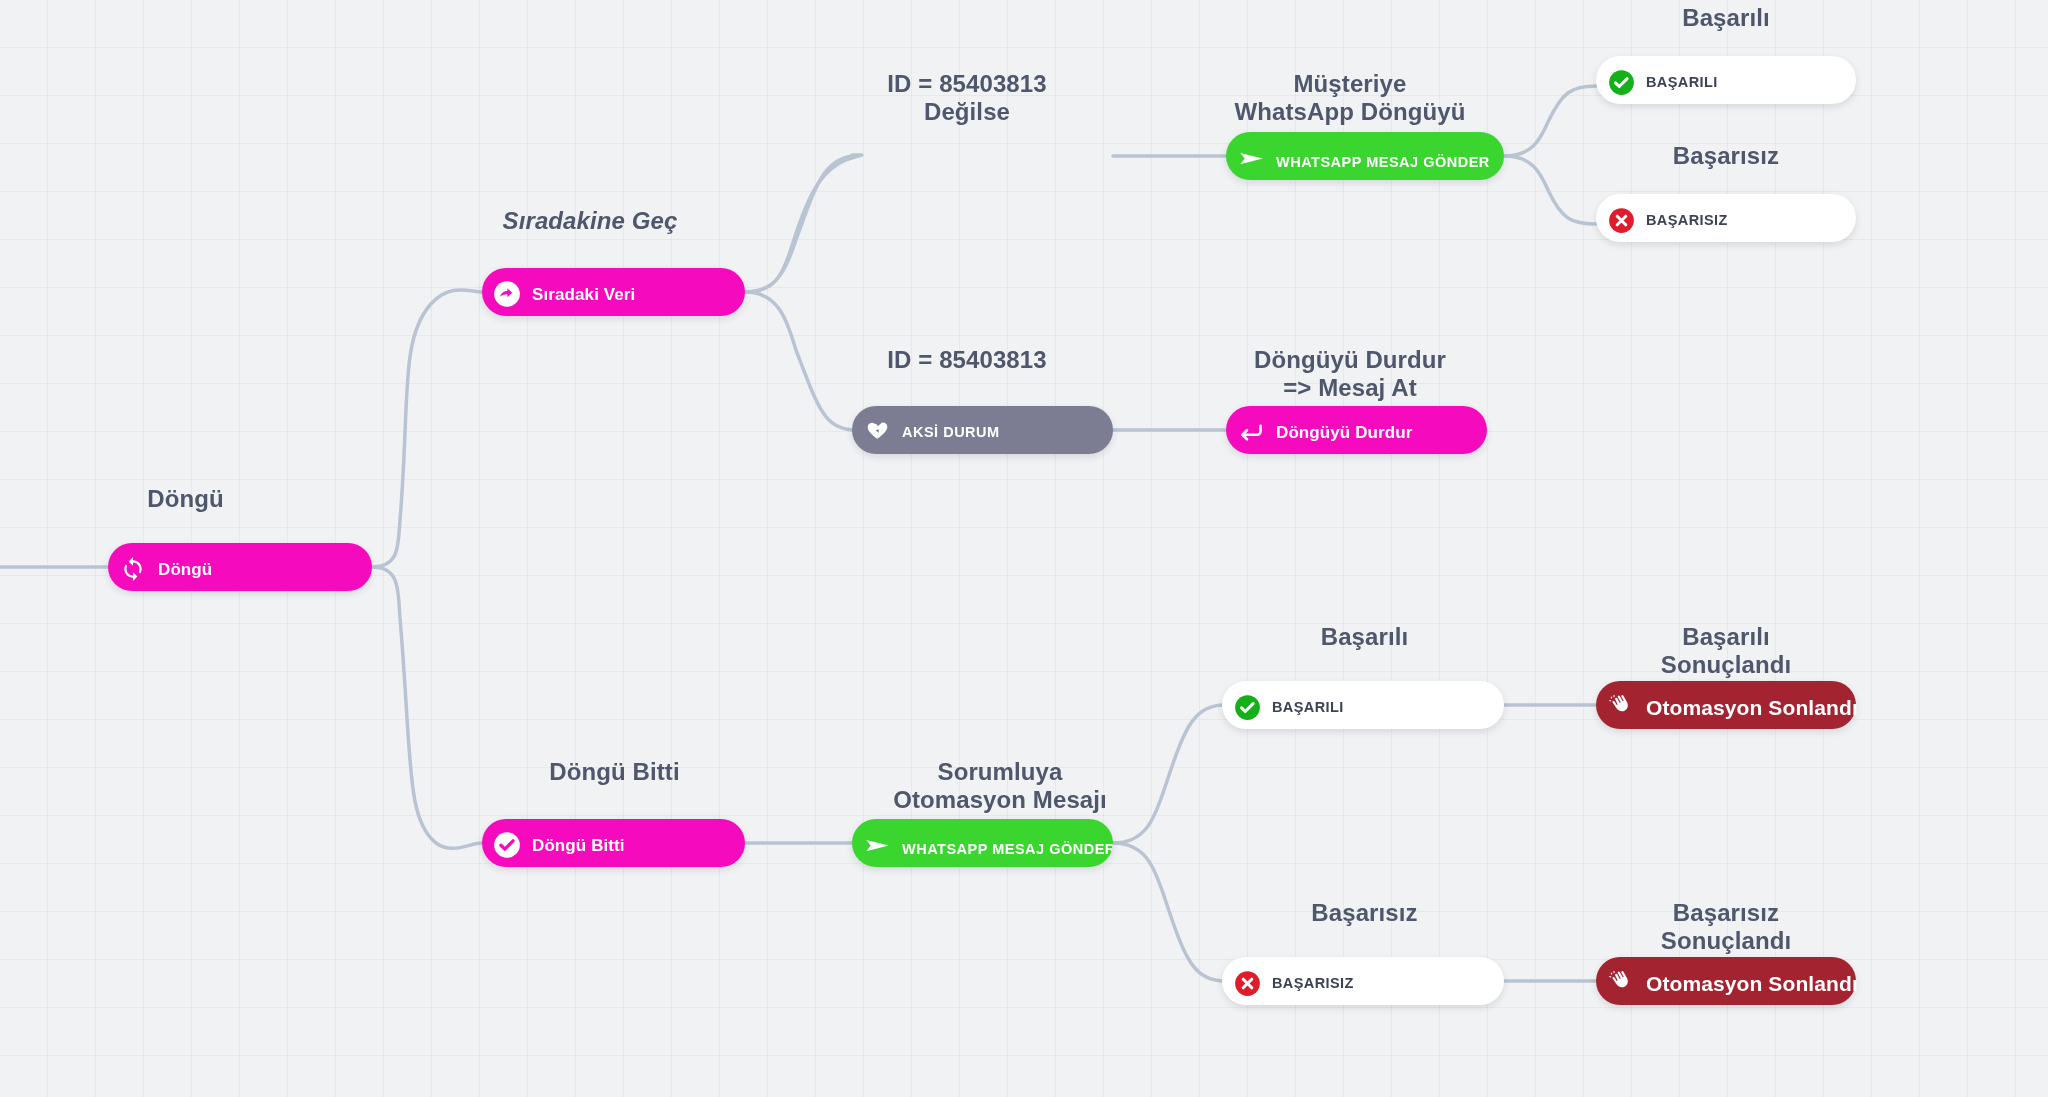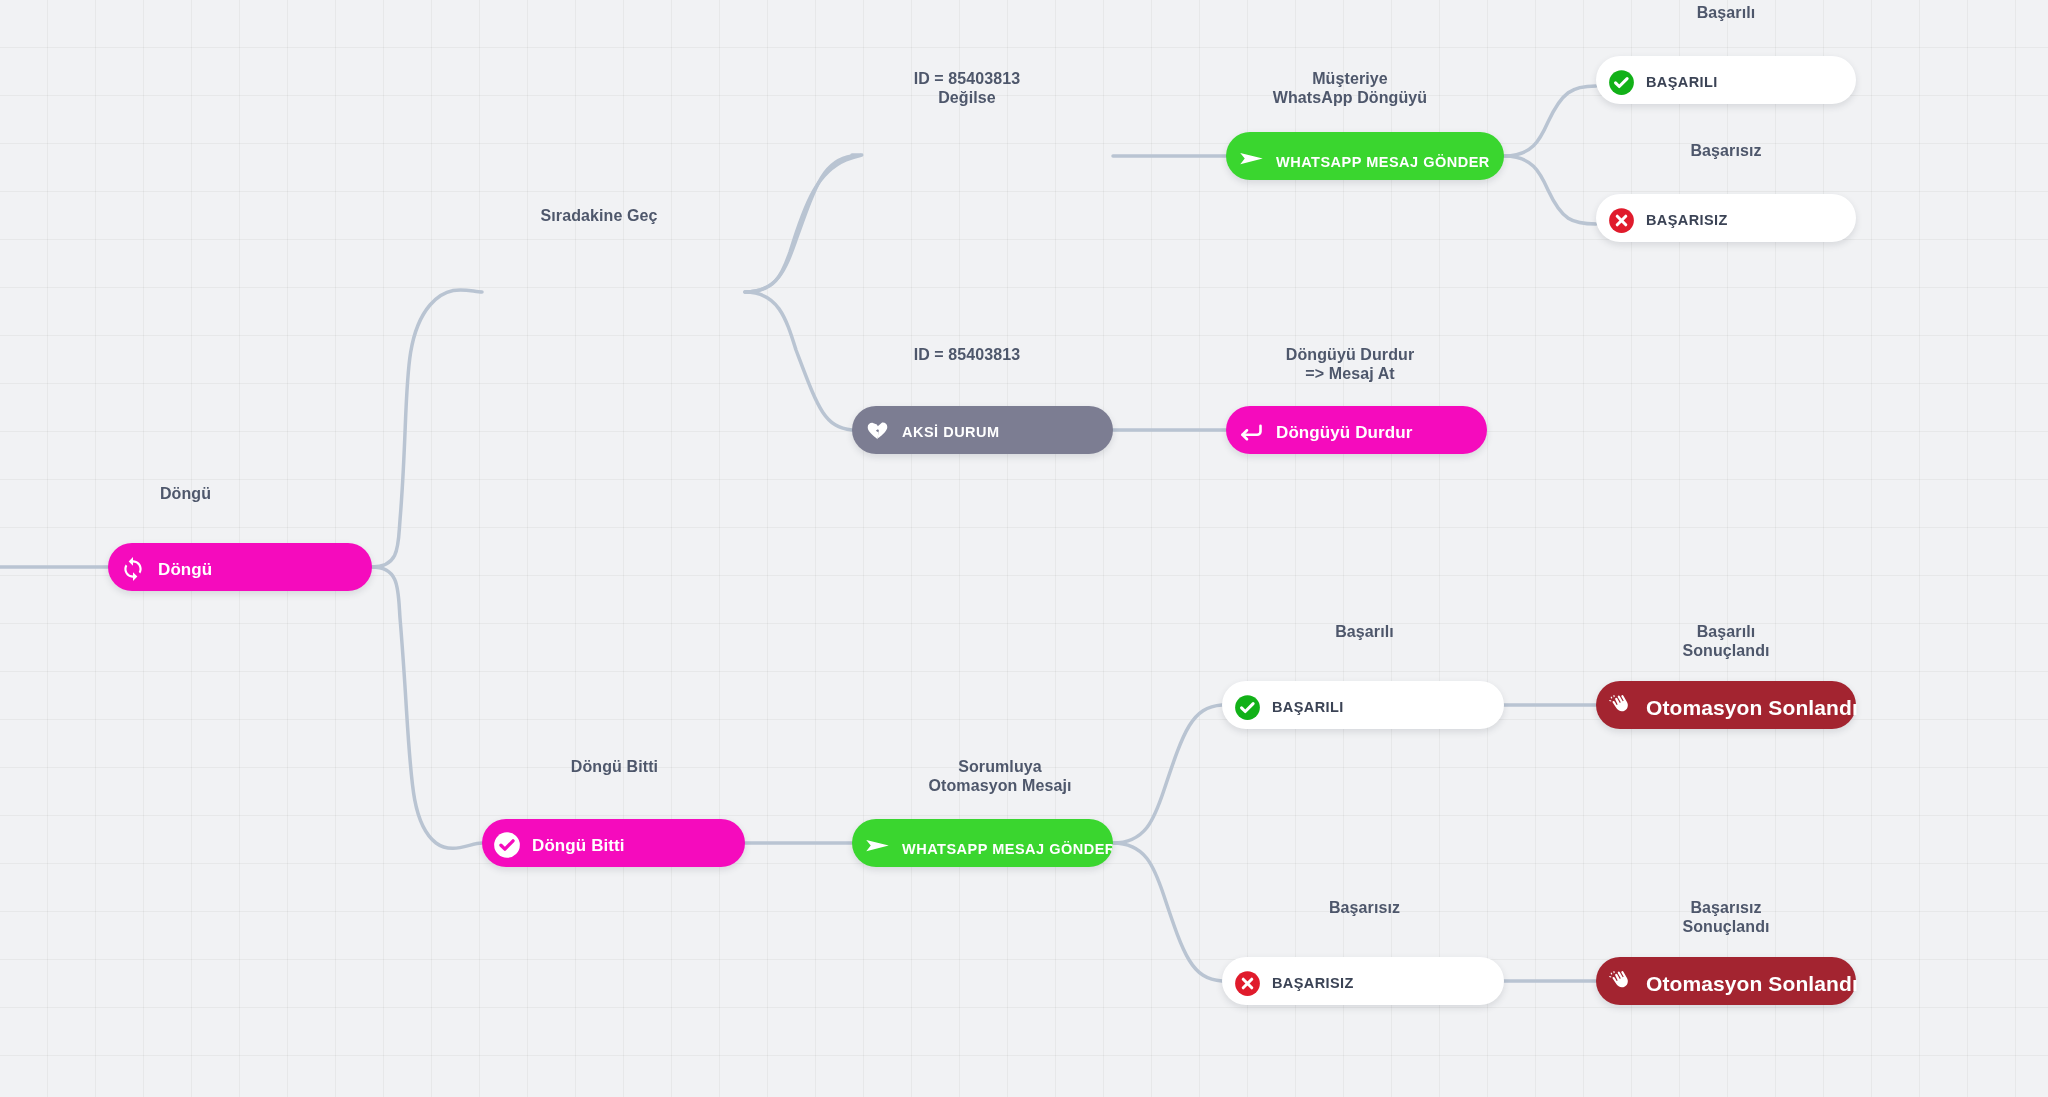--- a/index.html
+++ b/index.html
@@ -63,21 +63,21 @@
   .n-darkred      { background: #a32430; }
   .n-darkred .lbl { color: #ffffff; font-size: 21px; font-weight: 700; letter-spacing: 0.1px; }
 
   
   .clip { overflow: hidden; }
 
   .caption {
     position: absolute;
     text-align: center;
     color: #4e576b;
-    font-size: 16px;
+    font-size: 24px;
     font-weight: 700;
     line-height: 1.18;
     letter-spacing: 0.1px;
     white-space: pre-line;
     z-index: 4;
   }
 </style>
 </head>
 <body>
 
@@ -108,21 +108,21 @@
       <path d="M 1113,843 C 1145,843 1154,866 1164,896 C 1184,956 1192,979 1222,981"></path>
 
       <path d="M 1504,705 L 1596,705"></path>
 
       <path d="M 1504,981 L 1596,981"></path>
     </g>
   </svg>
 
   <div class="caption" style="left:108px; top:485px; width:155px;">Döngü</div>
 
-  <div class="caption" style="left:444px; top:207px; width:310px;">Sıradakine Geç</div>
+  <div class="caption" style="left:435px; top:207px; width:310px;font-style:italic;">Sıradakine Geç</div>
 
   <div class="caption" style="left:822px; top:70px; width:290px;">ID = 85403813
 Değilse</div>
 
   <div class="caption" style="left:1190px; top:70px; width:320px;">Müşteriye
 WhatsApp Döngüyü</div>
 
   <div class="caption" style="left:1596px; top:4px; width:260px;">Başarılı</div>
 
   <div class="caption" style="left:1596px; top:142px; width:260px;">Başarısız</div>
@@ -149,20 +149,29 @@
 
   <div class="node n-pink" style="left:108px; top:543px; width:264px;">
     <span class="ico">
       <svg width="26" height="26" viewBox="0 0 24 24" fill="#ffffff">
         <path d="M12 4V1L8 5l4 4V6c3.31 0 6 2.69 6 6 0 1.01-.25 1.97-.7 2.8l1.46 1.46A7.93 7.93 0 0020 12c0-4.42-3.58-8-8-8zm0 14c-3.31 0-6-2.69-6-6 0-1.01.25-1.97.7-2.8L5.24 7.74A7.93 7.93 0 004 12c0 4.42 3.58 8 8 8v3l4-4-4-4v3z"></path>
       </svg>
     </span>
     <span class="lbl">Döngü</span>
   </div>
 
+  <div class="node n-pink" style="left:482px; top:268px; width:263px;">
+    <span class="ico">
+      <svg width="28" height="28" viewBox="0 0 24 24">
+        <circle cx="12" cy="12" r="11" fill="#ffffff"></circle>
+        <path d="M6 14c1.2-3.2 3.6-4.6 6.3-4.6V7l4.2 3.9-4.2 3.9v-2.5c-2.2 0-4.2.6-6.3 1.8z" fill="#f50bbd"></path>
+      </svg>
+    </span>
+    <span class="lbl">Sıradaki Veri</span>
+  </div>
 
 
   <div class="node n-green clip" style="left:1226px; top:132px; width:278px;">
     <span class="ico">
       <svg width="27" height="27" viewBox="0 0 24 24" fill="#ffffff">
         <path d="M2 7l20 5-20 5 4-5z"></path>
       </svg>
     </span>
     <span class="lbl">WHATSAPP MESAJ GÖNDER</span>
   </div>

